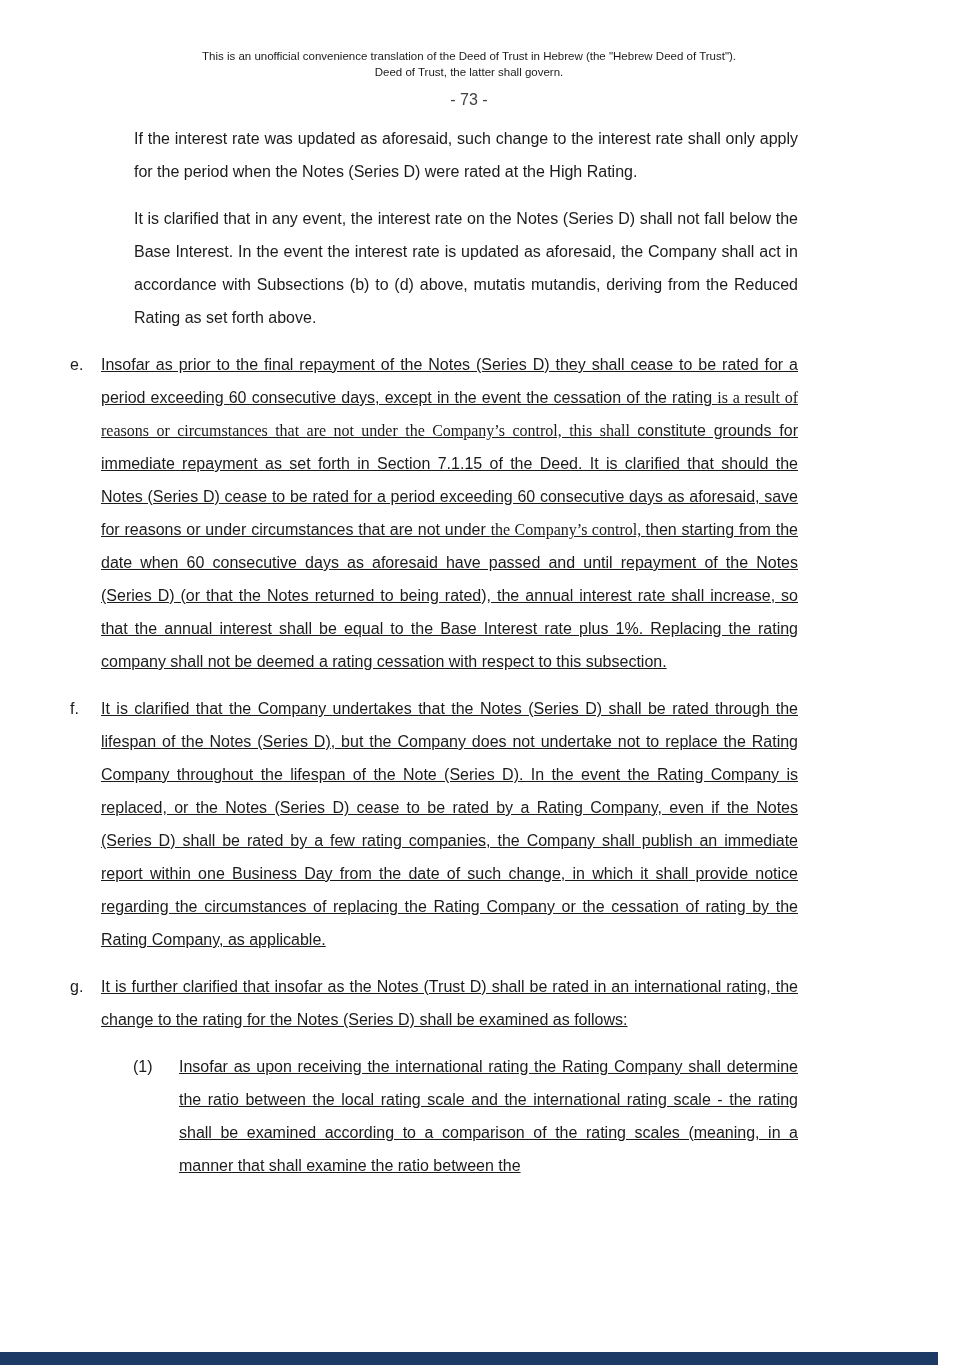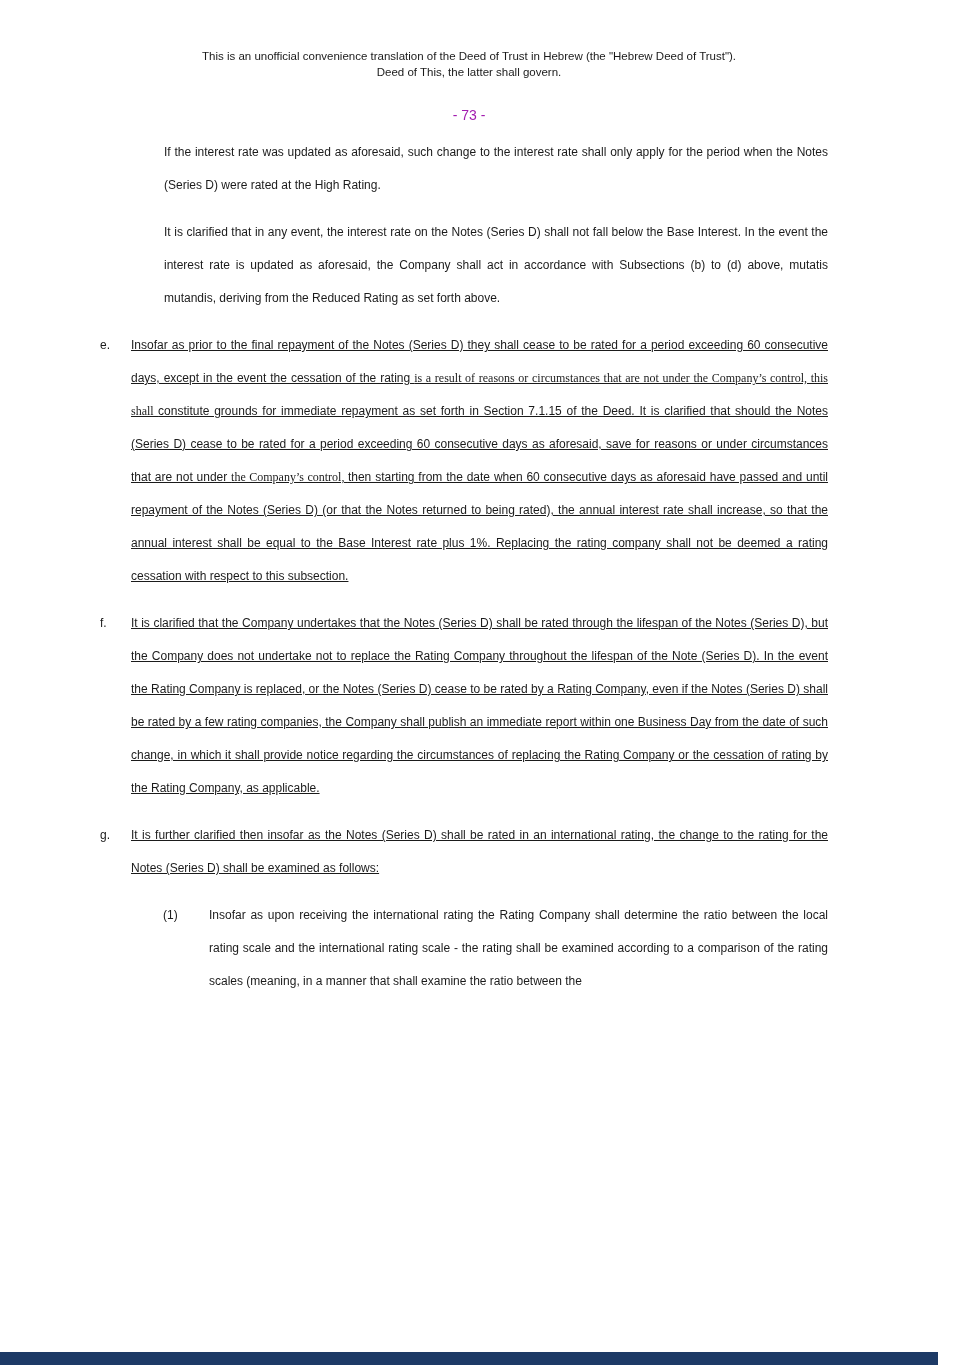--- a/index.html
+++ b/index.html
@@ -16,30 +16,30 @@
 
   .header {
     padding-top: 48px;
     text-align: center;
     font-size: 11.5px;
     line-height: 16px;
     color: #1a1a1a;
   }
 
   .page-number {
-    margin-top: 27px;
+    margin-top: 11px;
     text-align: center;
-    font-size: 14px;
-    color: #a21caf;
+    font-size: 16px;
+    color: #404040;
   }
 
   .content {
     width: 728px;
-    margin-left: 100px;
-    font-size: 12px;
+    margin-left: 70px;
+    font-size: 16px;
     line-height: 33px;
     text-align: justify;
   }
 
   .para {
     margin: 13px 0 14px 64px;
   }
 
   .list-item {
     display: flex;
@@ -57,42 +57,42 @@
     display: flex;
     margin-left: 63px;
     margin-top: 0;
     margin-bottom: 14px;
   }
   .sub-item .marker {
     width: 46px;
     flex: 0 0 46px;
     text-align: left;
   }
-  .sub-item .item-body { flex: 1; }
+  .sub-item .item-body { flex: 1; text-decoration: underline; }
 
   .serif-seg { font-family: "Liberation Serif", serif; }
   .sans-seg  { font-family: "Liberation Sans", sans-serif; }
 
   .footer-bar {
     position: absolute;
     left: 0;
     bottom: 0;
     width: 100%;
     height: 13px;
     background: #1d3a66;
   }
 </style>
 </head>
 <body>
 
 <div class="page">
 
   <div class="header">
     <div>This is an unofficial convenience translation of the Deed of Trust in Hebrew (the "Hebrew Deed of Trust").</div>
-    <div>Deed of This, the latter shall govern.</div>
+    <div>Deed of Trust, the latter shall govern.</div>
   </div>
 
   <div class="page-number">- 73 -</div>
 
   <div class="content">
 
     <p class="para">If the interest rate was updated as aforesaid, such change to the interest rate shall only apply for the period when the Notes (Series D) were rated at the High Rating.</p>
 
     <p class="para">It is clarified that in any event, the interest rate on the Notes (Series D) shall not fall below the Base Interest. In the event the interest rate is updated as aforesaid, the Company shall act in accordance with Subsections (b) to (d) above, mutatis mutandis, deriving from the Reduced Rating as set forth above.</p>
 
@@ -101,21 +101,21 @@
       <div class="item-body"><span class="sans-seg">Insofar as prior to the final repayment of the Notes (Series D) they shall cease to be rated for a period exceeding 60 consecutive days, except in the event the cessation of the rating </span><span class="serif-seg">is a result of reasons or circumstances that are not under the Company’s control, this shall </span><span class="sans-seg">constitute grounds for immediate repayment as set forth in Section 7.1.15 of the Deed. It is clarified that should the Notes (Series D) cease to be rated for a period exceeding 60 consecutive days as aforesaid, save for reasons or under circumstances that are not under </span><span class="serif-seg">the Company’s control, </span><span class="sans-seg">then starting from the date when 60 consecutive days as aforesaid have passed and until repayment of the Notes (Series D) (or that the Notes returned to being rated), the annual interest rate shall increase, so that the annual interest shall be equal to the Base Interest rate plus 1%. Replacing the rating company shall not be deemed a rating cessation with respect to this subsection.</span></div>
     </div>
 
     <div class="list-item">
       <span class="marker">f.</span>
       <div class="item-body">It is clarified that the Company undertakes that the Notes (Series D) shall be rated through the lifespan of the Notes (Series D), but the Company does not undertake not to replace the Rating Company throughout the lifespan of the Note (Series D). In the event the Rating Company is replaced, or the Notes (Series D) cease to be rated by a Rating Company, even if the Notes (Series D) shall be rated by a few rating companies, the Company shall publish an immediate report within one Business Day from the date of such change, in which it shall provide notice regarding the circumstances of replacing the Rating Company or the cessation of rating by the Rating Company, as applicable.</div>
     </div>
 
     <div class="list-item">
       <span class="marker">g.</span>
-      <div class="item-body">It is further clarified then insofar as the Notes (Series D) shall be rated in an international rating, the change to the rating for the Notes (Series D) shall be examined as follows:</div>
+      <div class="item-body">It is further clarified that insofar as the Notes (Trust D) shall be rated in an international rating, the change to the rating for the Notes (Series D) shall be examined as follows:</div>
     </div>
 
     <div class="sub-item">
       <span class="marker">(1)</span>
       <div class="item-body">Insofar as upon receiving the international rating the Rating Company shall determine the ratio between the local rating scale and the international rating scale - the rating shall be examined according to a comparison of the rating scales (meaning, in a manner that shall examine the ratio between the</div>
     </div>
 
   </div>
 
   <div class="footer-bar"></div>

